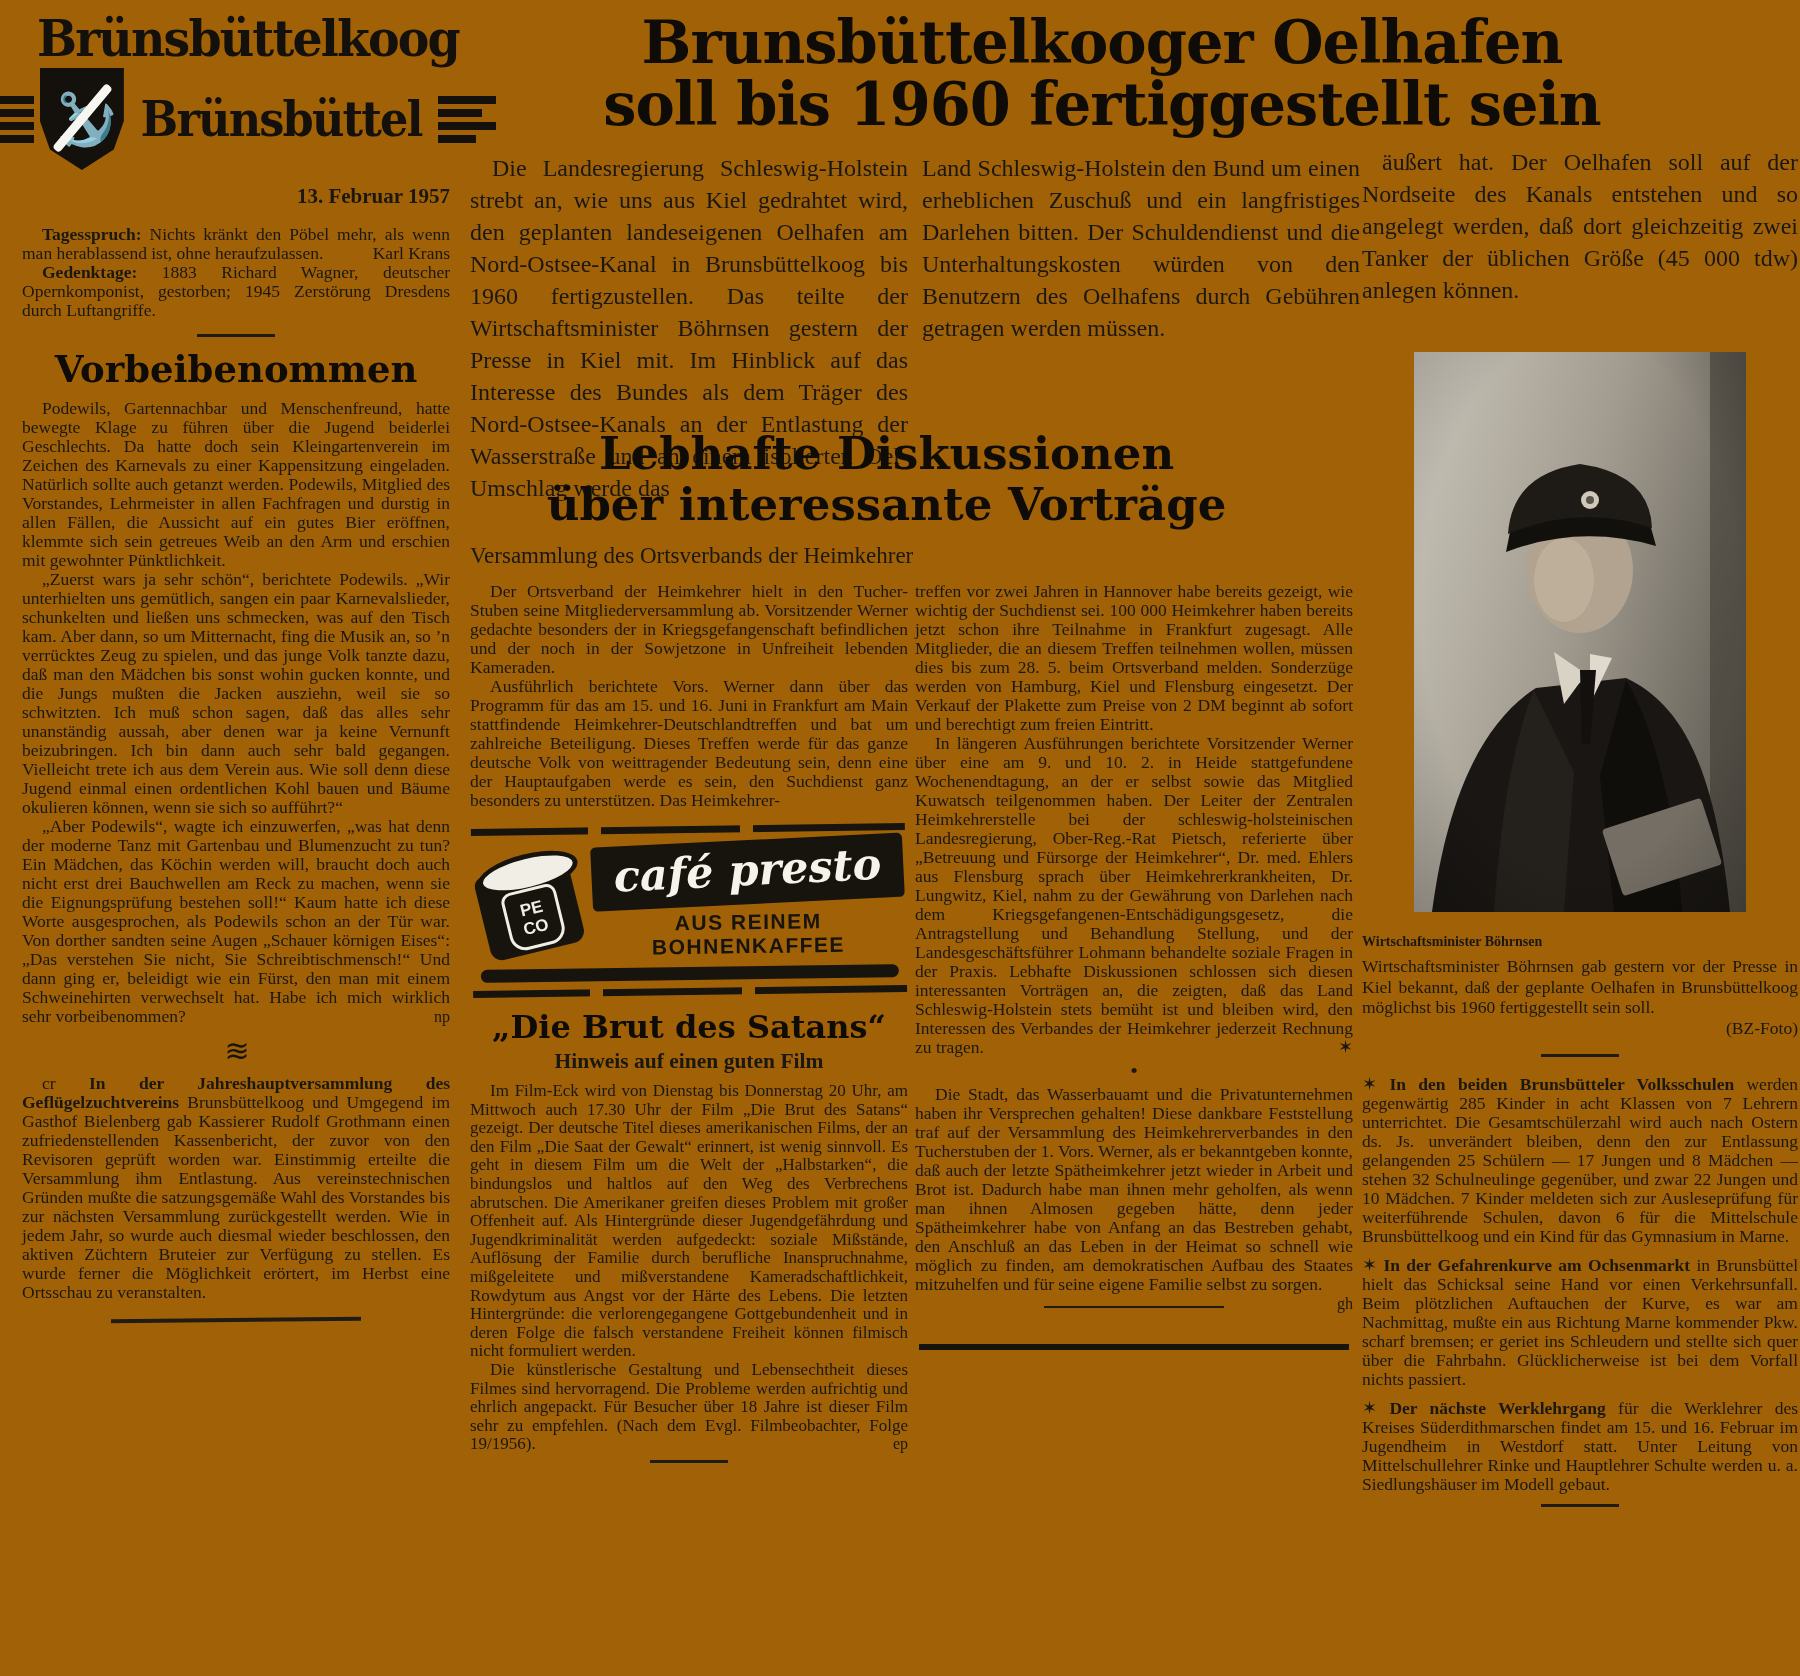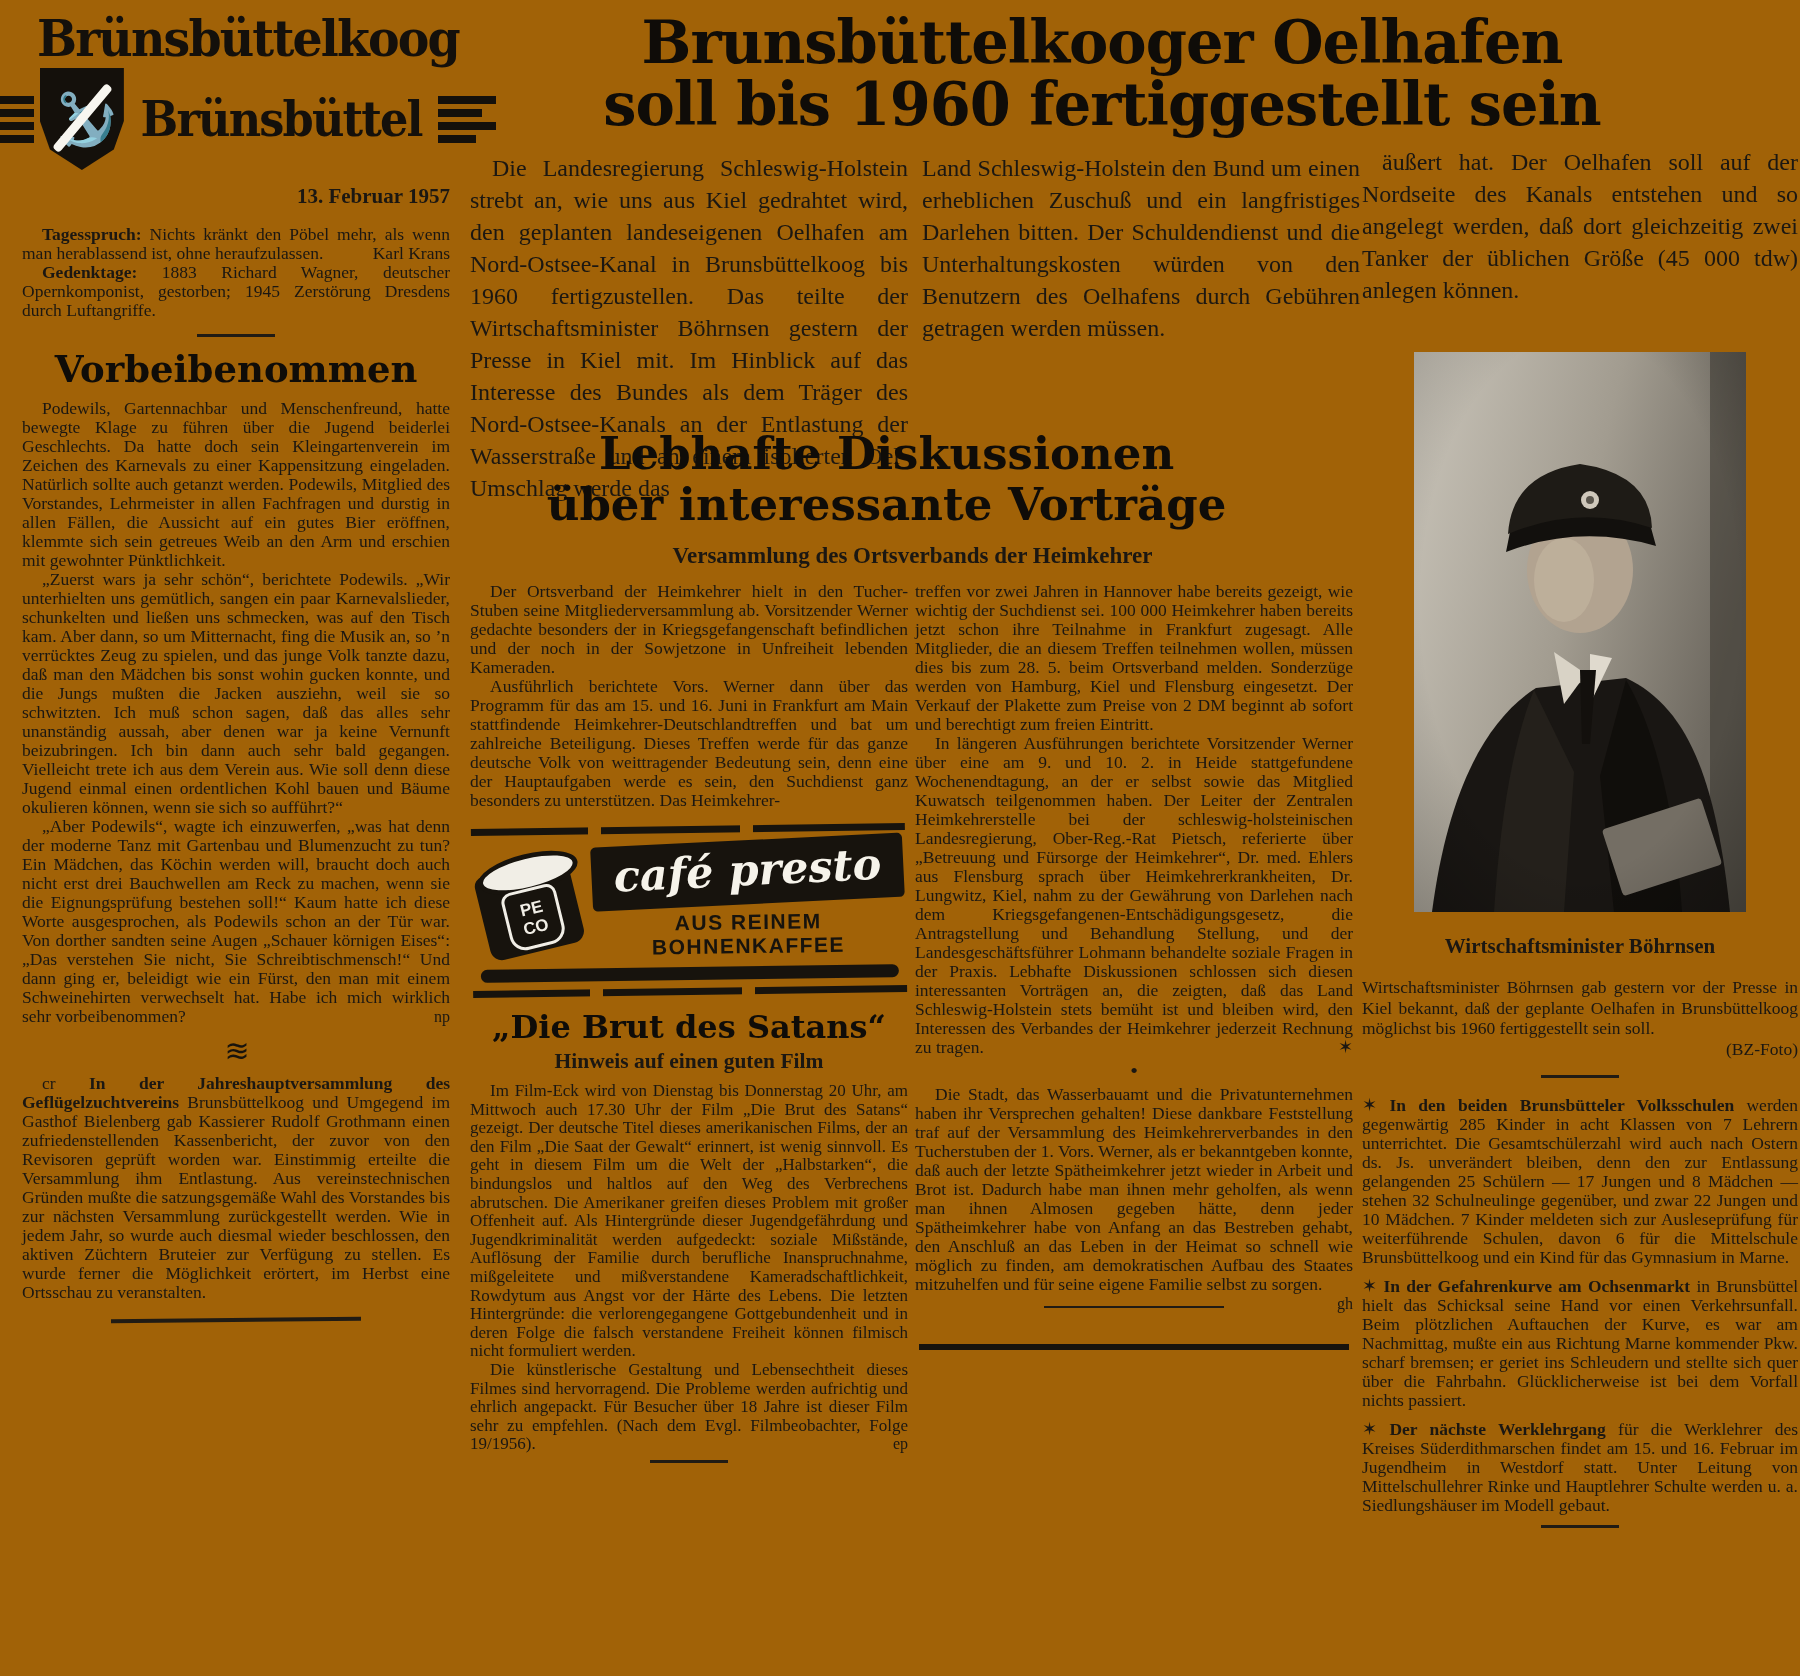--- a/index.html
+++ b/index.html
@@ -39,34 +39,34 @@
   .mast-date{text-align:right;font-weight:bold;font-size:21px;margin:14px 0 16px;}
   
   .main-headline{position:absolute;left:470px;top:12px;width:1264px;text-align:center;
     font-family:"DejaVu Serif",serif;font-weight:bold;color:#0f0c08;
     font-size:59px;line-height:62px;letter-spacing:-1px;}
   .lead-col{position:absolute;width:438px;}
   .lead-col p{margin:0;font-weight:normal;font-size:24px;line-height:32px;text-align:justify;hyphens:auto;}
   .lead-col p.ind{text-indent:22px;}
   .mid-headline{position:absolute;left:444px;top:428px;width:885px;text-align:center;
     font-family:"DejaVu Serif",serif;font-weight:bold;font-size:45px;line-height:51px;color:#0f0c08;}
-  .mid-subhead{position:absolute;left:470px;top:543px;width:885px;text-align:center;
-    font-weight:bold;font-size:23px;}
+  .mid-subhead{position:absolute;left:470px;top:543px;width:885px;
+    font-weight:normal;font-size:23px;}
   .art-title{font-family:"DejaVu Serif",serif;font-weight:bold;font-size:37px;line-height:40px;
     text-align:center;margin:6px 0 10px;color:#0f0c08;}
   .film-title{font-family:"DejaVu Serif",serif;font-weight:bold;font-size:32px;line-height:36px;
     text-align:center;margin:14px 0 4px;color:#0f0c08;}
   .film-subhead{text-align:center;font-weight:bold;font-size:21.5px;margin:0 0 8px;}
   
   .colA{position:absolute;left:470px;top:582px;width:438px;}
   .colB{position:absolute;left:915px;top:582px;width:438px;}
   
   .colR{position:absolute;left:1362px;top:146px;width:436px;}
   .photo-frame{width:332px;height:560px;margin:46px auto 22px;background:#8f8a80;overflow:hidden;}
-  .caption-title{text-align:center;font-weight:bold;font-size:21px;margin:2px 0 18px;}
+  .caption-title{text-align:left;font-weight:bold;font-size:14px;margin:2px 0 6px;}
   .credit{text-align:right;font-size:17.5px;line-height:20px;}
   .brief{margin:0 0 10px !important;}
   .brief .star{font-size:18px;}
   
   .ad{margin:16px 0 6px;transform:rotate(-0.8deg);}
   .ad-rule{height:7px;margin:0 2px;
     background:linear-gradient(90deg,#17130d 0 27%,transparent 27% 30%,#17130d 30% 62%,transparent 62% 65%,#17130d 65% 100%);}
   .ad-body{display:flex;align-items:center;gap:6px;padding:8px 4px 0;}
   .ad-can{width:112px;height:108px;position:relative;transform:rotate(-13deg);flex:0 0 auto;}
   .can-body{position:absolute;left:6px;top:18px;width:96px;height:86px;background:#17130d;border-radius:10px 10px 12px 12px;}

